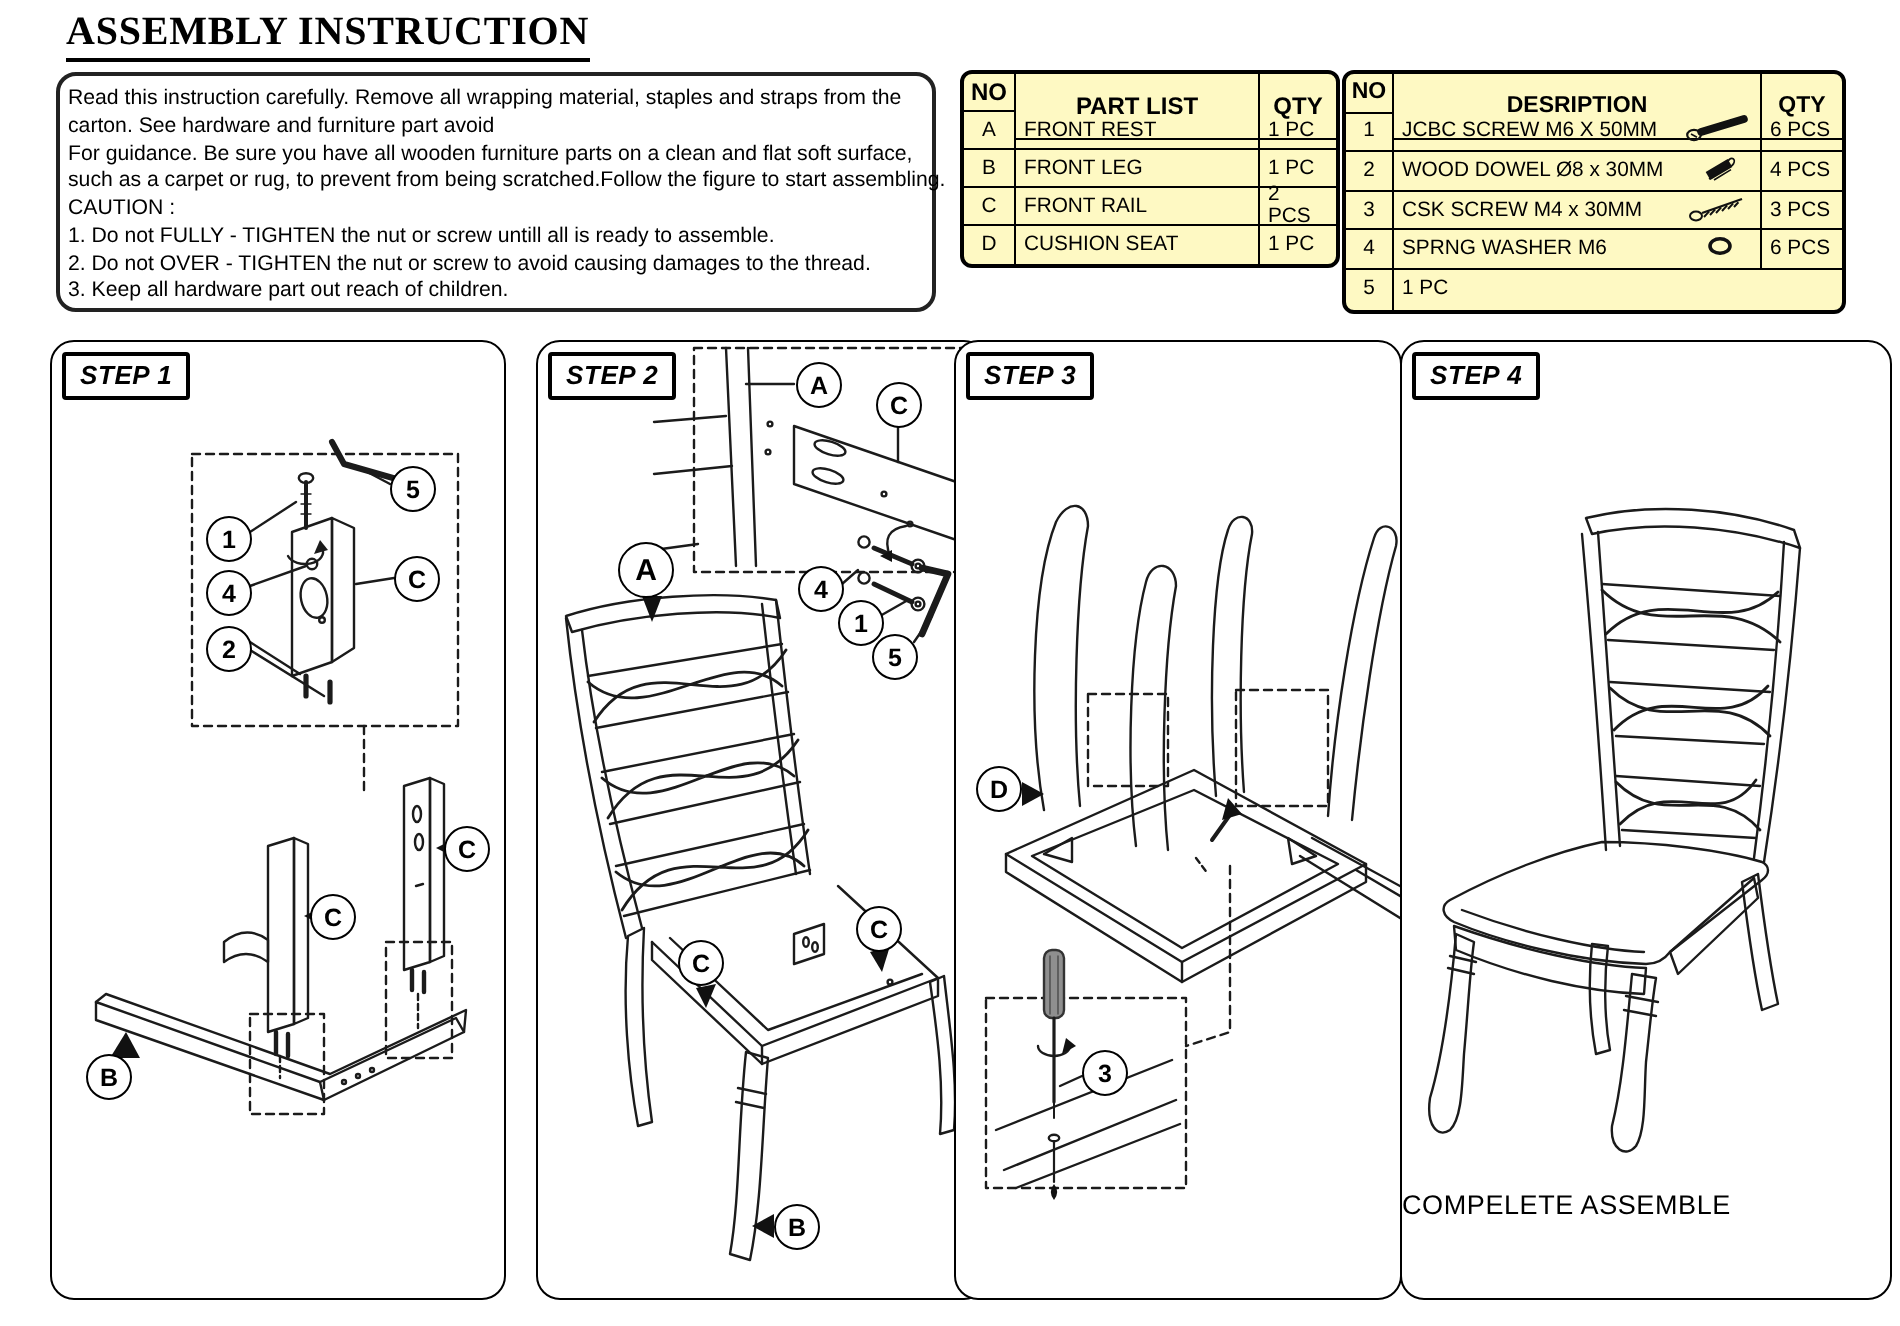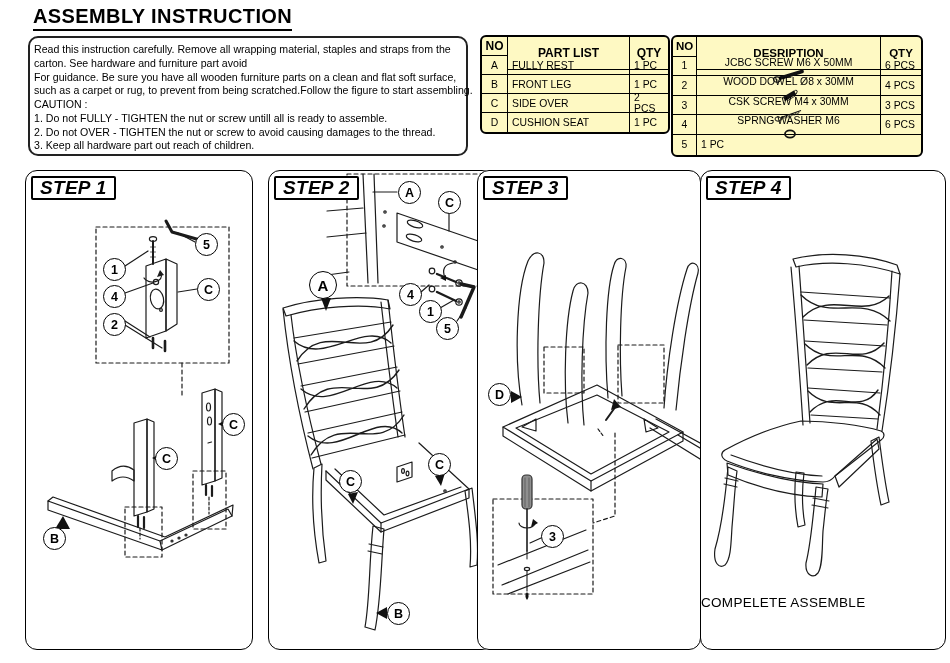--- a/index.html
+++ b/index.html
@@ -1,47 +1,47 @@
 <!DOCTYPE html>
 <html><head>
 <meta charset="utf-8">
 <style>
   html,body{margin:0;padding:0;background:#e8e8e8;}
   .page{position:relative;width:950px;height:663px;background:#ffffff;
         font-family:"Liberation Sans",sans-serif;color:#000;overflow:hidden;}
   .title{position:absolute;left:33px;top:5px;font-size:20px;font-weight:bold;
-         letter-spacing:.4px;border-bottom:2px solid #000;padding-bottom:1px;}
+         letter-spacing:.4px;border-bottom:2px solid #000;padding-bottom:1px;font-family:Liberation Serif, serif;}
   .intro{position:absolute;left:28px;top:36px;width:428px;height:106px;
          border:2px solid #222;border-radius:10px;padding:5px 4px;
          font-size:10.6px;line-height:1.3;}
   .intro div{white-space:nowrap;}
   
   .tbl{position:absolute;border:2px solid #000;border-radius:6px;background:#fef9c3;
        display:grid;overflow:hidden;}
   .tbl .c{border-right:1px solid #000;border-bottom:1px solid #000;
           display:flex;align-items:center;font-size:10.4px;padding:0 4px;}
   .tbl .c.last{border-right:none;}
   .tbl .c.bot{border-bottom:none;}
   .tbl .h{font-weight:bold;font-size:11.5px;justify-content:center;padding:16px 2px;}
   .tbl .no{justify-content:center;padding:0 1px;}
-  .tbl .desc{justify-content:space-between;flex-direction:column;}
+  .tbl .desc{justify-content:space-between;}
   #parts{left:480px;top:35px;grid-template-columns:26px 122px 38px;
          grid-auto-rows:19px;}
   #parts .h{font-size:12px;}
   #hw{left:671px;top:35px;grid-template-columns:24px 184px 40px;
       grid-auto-rows:19.6px;}
   
   .panel{position:absolute;top:170px;height:478px;border:1.5px solid #000;
          border-radius:12px;background:#fff;}
   #p1{left:25px;width:226px;}
   #p2{left:268px;width:224px;}
   #p3{left:477px;width:222px;}
   #p4{left:700px;width:244px;}
   .steplab{position:absolute;left:5px;top:5px;border:2px solid #000;background:#fff;
-           padding:0 7px;font-weight:bold;font-style:italic;font-size:19px;
+           padding:0 7px;font-weight:bold;font-style:italic;font-size:13px;
            line-height:20px;letter-spacing:.3px;z-index:3;border-radius:2px;}
   .art{position:absolute;left:0;top:0;width:100%;height:100%;}
   .co{position:absolute;width:21px;height:21px;border:1.7px solid #000;border-radius:50%;
       background:#fff;font-size:12.5px;font-weight:bold;display:flex;align-items:center;
       justify-content:center;z-index:2;}
   .co.big{width:26px;height:26px;font-size:15px;}
   .caption{position:absolute;left:0;right:0;top:424px;text-align:left;
            font-size:13.5px;letter-spacing:.3px;}
 </style>
 </head>
@@ -61,29 +61,29 @@
     <div>2. Do not OVER -  TIGHTEN the nut or screw to avoid causing damages to the thread.</div>
     <div>3. Keep all hardware part out reach of children.</div>
   </div>
 
   <div class="tbl" id="parts">
     <div class="c h no">NO</div>
     <div class="c h">PART LIST</div>
     <div class="c h last">QTY</div>
 
     <div class="c no">A</div>
-    <div class="c">FULLY REST</div>
+    <div class="c">FRONT REST</div>
     <div class="c last">1 PC</div>
 
     <div class="c no">B</div>
     <div class="c">FRONT LEG</div>
     <div class="c last">1 PC</div>
 
     <div class="c no">C</div>
-    <div class="c">SIDE OVER</div>
+    <div class="c">FRONT RAIL</div>
     <div class="c last">2 PCS</div>
 
     <div class="c no bot">D</div>
     <div class="c bot">CUSHION SEAT</div>
     <div class="c last bot">1 PC</div>
   </div>
 
   <div class="tbl" id="hw">
     <div class="c h no">NO</div>
     <div class="c h">DESRIPTION</div>

